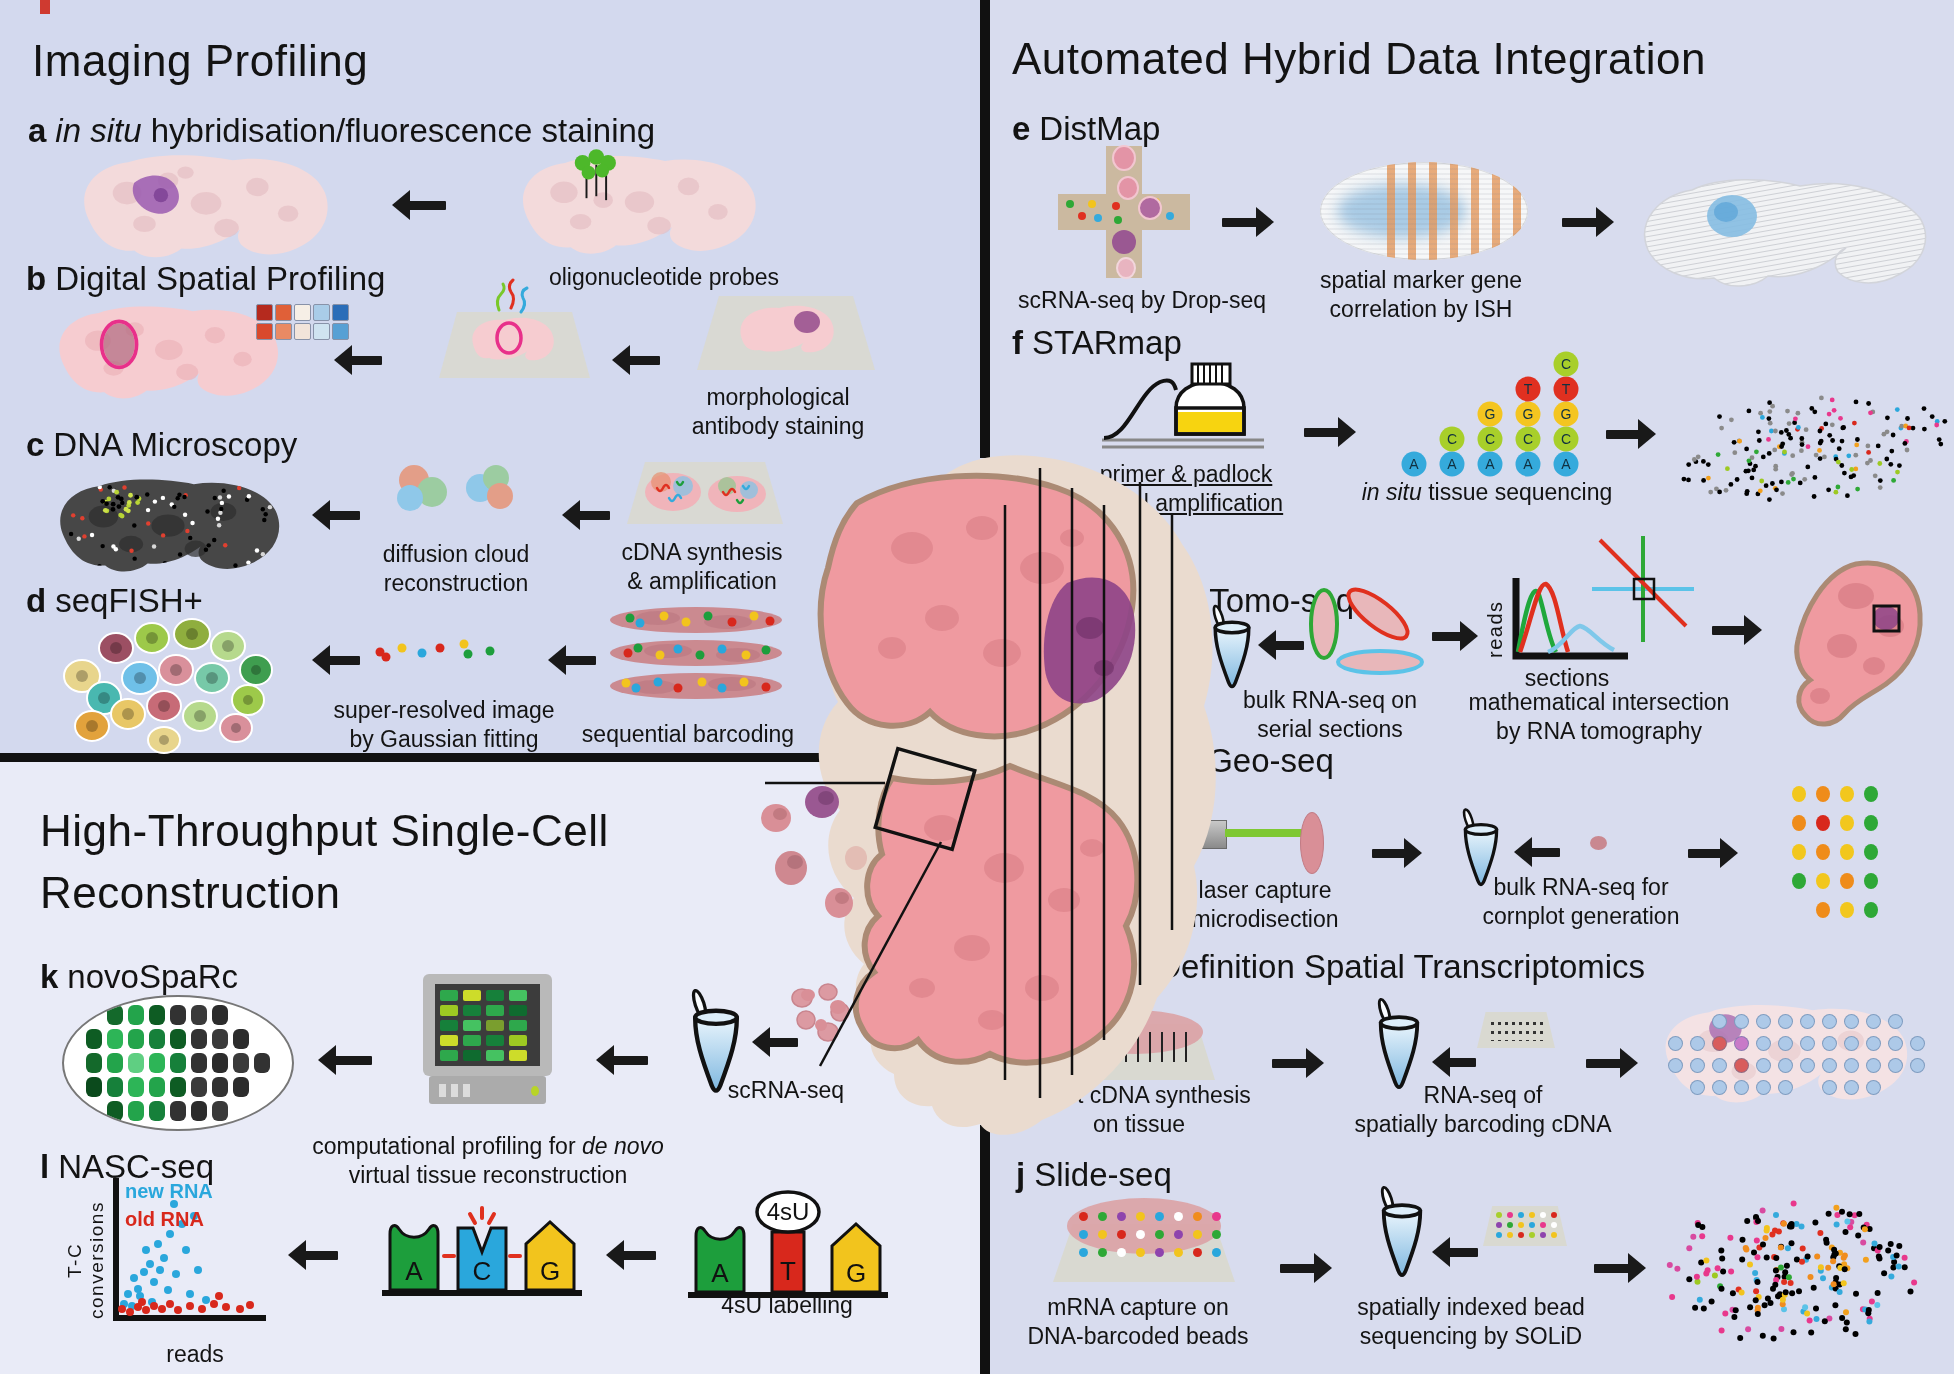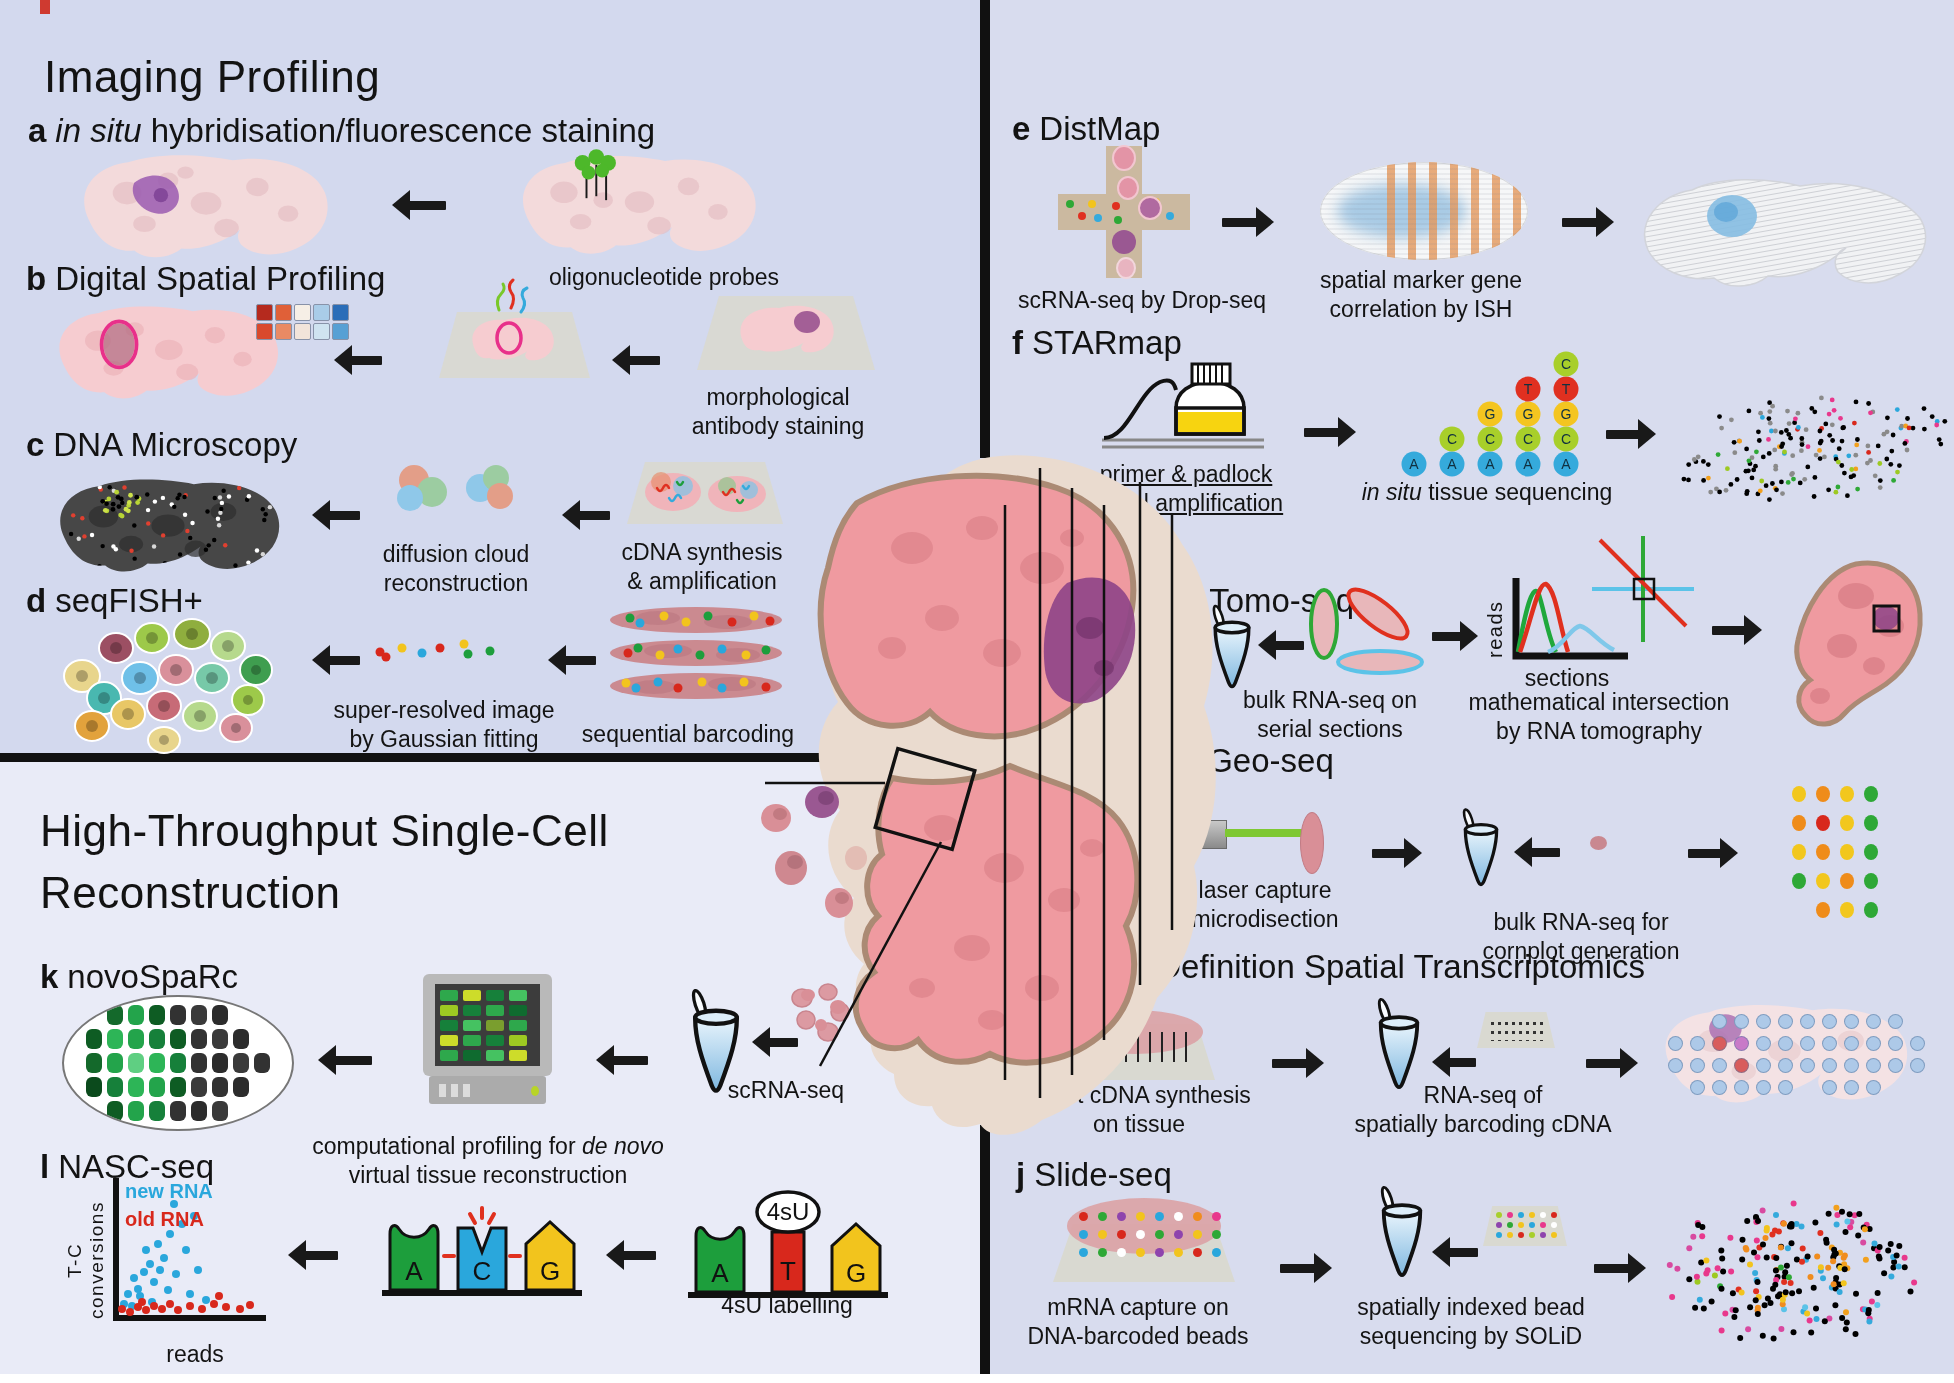--- a/index.html
+++ b/index.html
@@ -42,21 +42,21 @@
 
   <div class="quad" style="left:0;top:0;width:980px;height:753px;background:#d3d9ee;"></div>
   <div class="quad" style="left:0;top:762px;width:980px;height:621px;background:#e9ebf7;"></div>
   <div class="quad" style="left:990px;top:0;width:964px;height:1383px;background:#d8dcee;"></div>
   <div class="abs" style="left:40px;top:0;width:10px;height:14px;background:#cf3a30;"></div>
 
   <div class="divider" style="left:980px;top:0;width:10px;height:458px;"></div>
   <div class="divider" style="left:980px;top:1125px;width:10px;height:258px;"></div>
   <div class="divider" style="left:0;top:753px;width:858px;height:9px;"></div>
 
-  <div class="stitle" style="left:44px;top:36px;margin-top:16px;">Imaging Profiling</div>
+  <div class="stitle" style="left:32px;top:36px;">Imaging Profiling</div>
 
   <div class="phead" style="left:28px;top:112px;">
     <b>a</b><i>in situ</i><span> hybridisation/fluorescence staining</span>
   </div>
 
   <svg style="left:70px;top:150px;" width="268" height="118" viewBox="0 0 260 115">
     <path d="M16,64 C6,38 24,16 56,12 C84,2 128,4 158,10 C196,4 238,16 248,42 C256,64 244,86 220,96 C198,106 176,102 166,92 C160,84 164,76 172,72 C156,86 132,98 108,96 C96,106 74,108 62,98 C38,100 24,84 16,64 Z" fill="#f3dadb"></path>
     <g fill="#e4bcc1" opacity=".6">
         <ellipse cx="55" cy="42" rx="14" ry="11"></ellipse>
         <ellipse cx="95" cy="30" rx="10" ry="8"></ellipse>
@@ -727,20 +727,21 @@
       </g>
     <ellipse cx="100" cy="-10" rx="31" ry="20" fill="#fff" stroke="#111" stroke-width="3.5"></ellipse>
     <text x="100" y="-2" font-size="24" text-anchor="middle" fill="#111">4sU</text>
     <g transform="translate(144,0)">
         <path d="M0,70 V24 L24,2 L48,24 V70 Z" fill="#f2c41d" stroke="#111" stroke-width="3"></path>
         <text x="24" y="60" font-size="26" text-anchor="middle" fill="#111">G</text>
       </g>
   </svg>
   <div class="cap" style="left:787px;top:1291px;">4sU labelling</div>
 
+  <div class="stitle" style="left:1012px;top:34px;">Automated Hybrid Data Integration</div>
 
   <div class="phead" style="left:1012px;top:110px;">
     <b>e</b><span>DistMap</span>
   </div>
   <svg style="left:1058px;top:146px;" width="132" height="132" viewBox="0 0 132 132">
     <rect x="48" y="0" width="36" height="132" fill="#cbb9a0"></rect>
     <rect x="0" y="48" width="132" height="36" fill="#cbb9a0"></rect>
     <g>
         <circle cx="12" cy="58" r="4" fill="#2ea836"></circle>
         <circle cx="24" cy="70" r="4" fill="#e03020"></circle>
@@ -1117,21 +1118,21 @@
   <svg style="left:1460px;top:818px;" width="42" height="78" viewBox="0 0 50 95">
     <ellipse cx="10" cy="2" rx="4" ry="13" transform="rotate(-18 10 2)" fill="#fafcff" stroke="#111" stroke-width="3"></ellipse>
     <path d="M6,15 C6,34 12,52 21,76 Q25,86 29,76 C38,52 44,34 44,15 Z" fill="url(#tg)" stroke="#111" stroke-width="4"></path>
     <ellipse cx="25" cy="14" rx="19" ry="6" fill="#ddeefa" stroke="#111" stroke-width="4"></ellipse>
   </svg>
   <div class="arrow left" style="left:1514px;top:837px;width:46px;">
       <i class="sh"></i>
       <i class="hd"></i>
     </div>
   <div class="abs" style="left:1590px;top:836px;width:17px;height:14px;background:#c98890;border-radius:50%;"></div>
-  <div class="cap" style="left:1581px;top:873px;margin-top:35px;">
+  <div class="cap" style="left:1581px;top:873px;">
     <div>bulk RNA-seq for</div>
       <div>cornplot generation</div>
   </div>
   <div class="arrow right" style="left:1688px;top:838px;width:50px;">
       <i class="sh"></i>
       <i class="hd"></i>
     </div>
   <div class="dgrid corn-grid" style="left:1792px;top:786px;">
       <div class="drow">
         <span class="dd" style="background: rgb(242, 199, 29);"></span>

